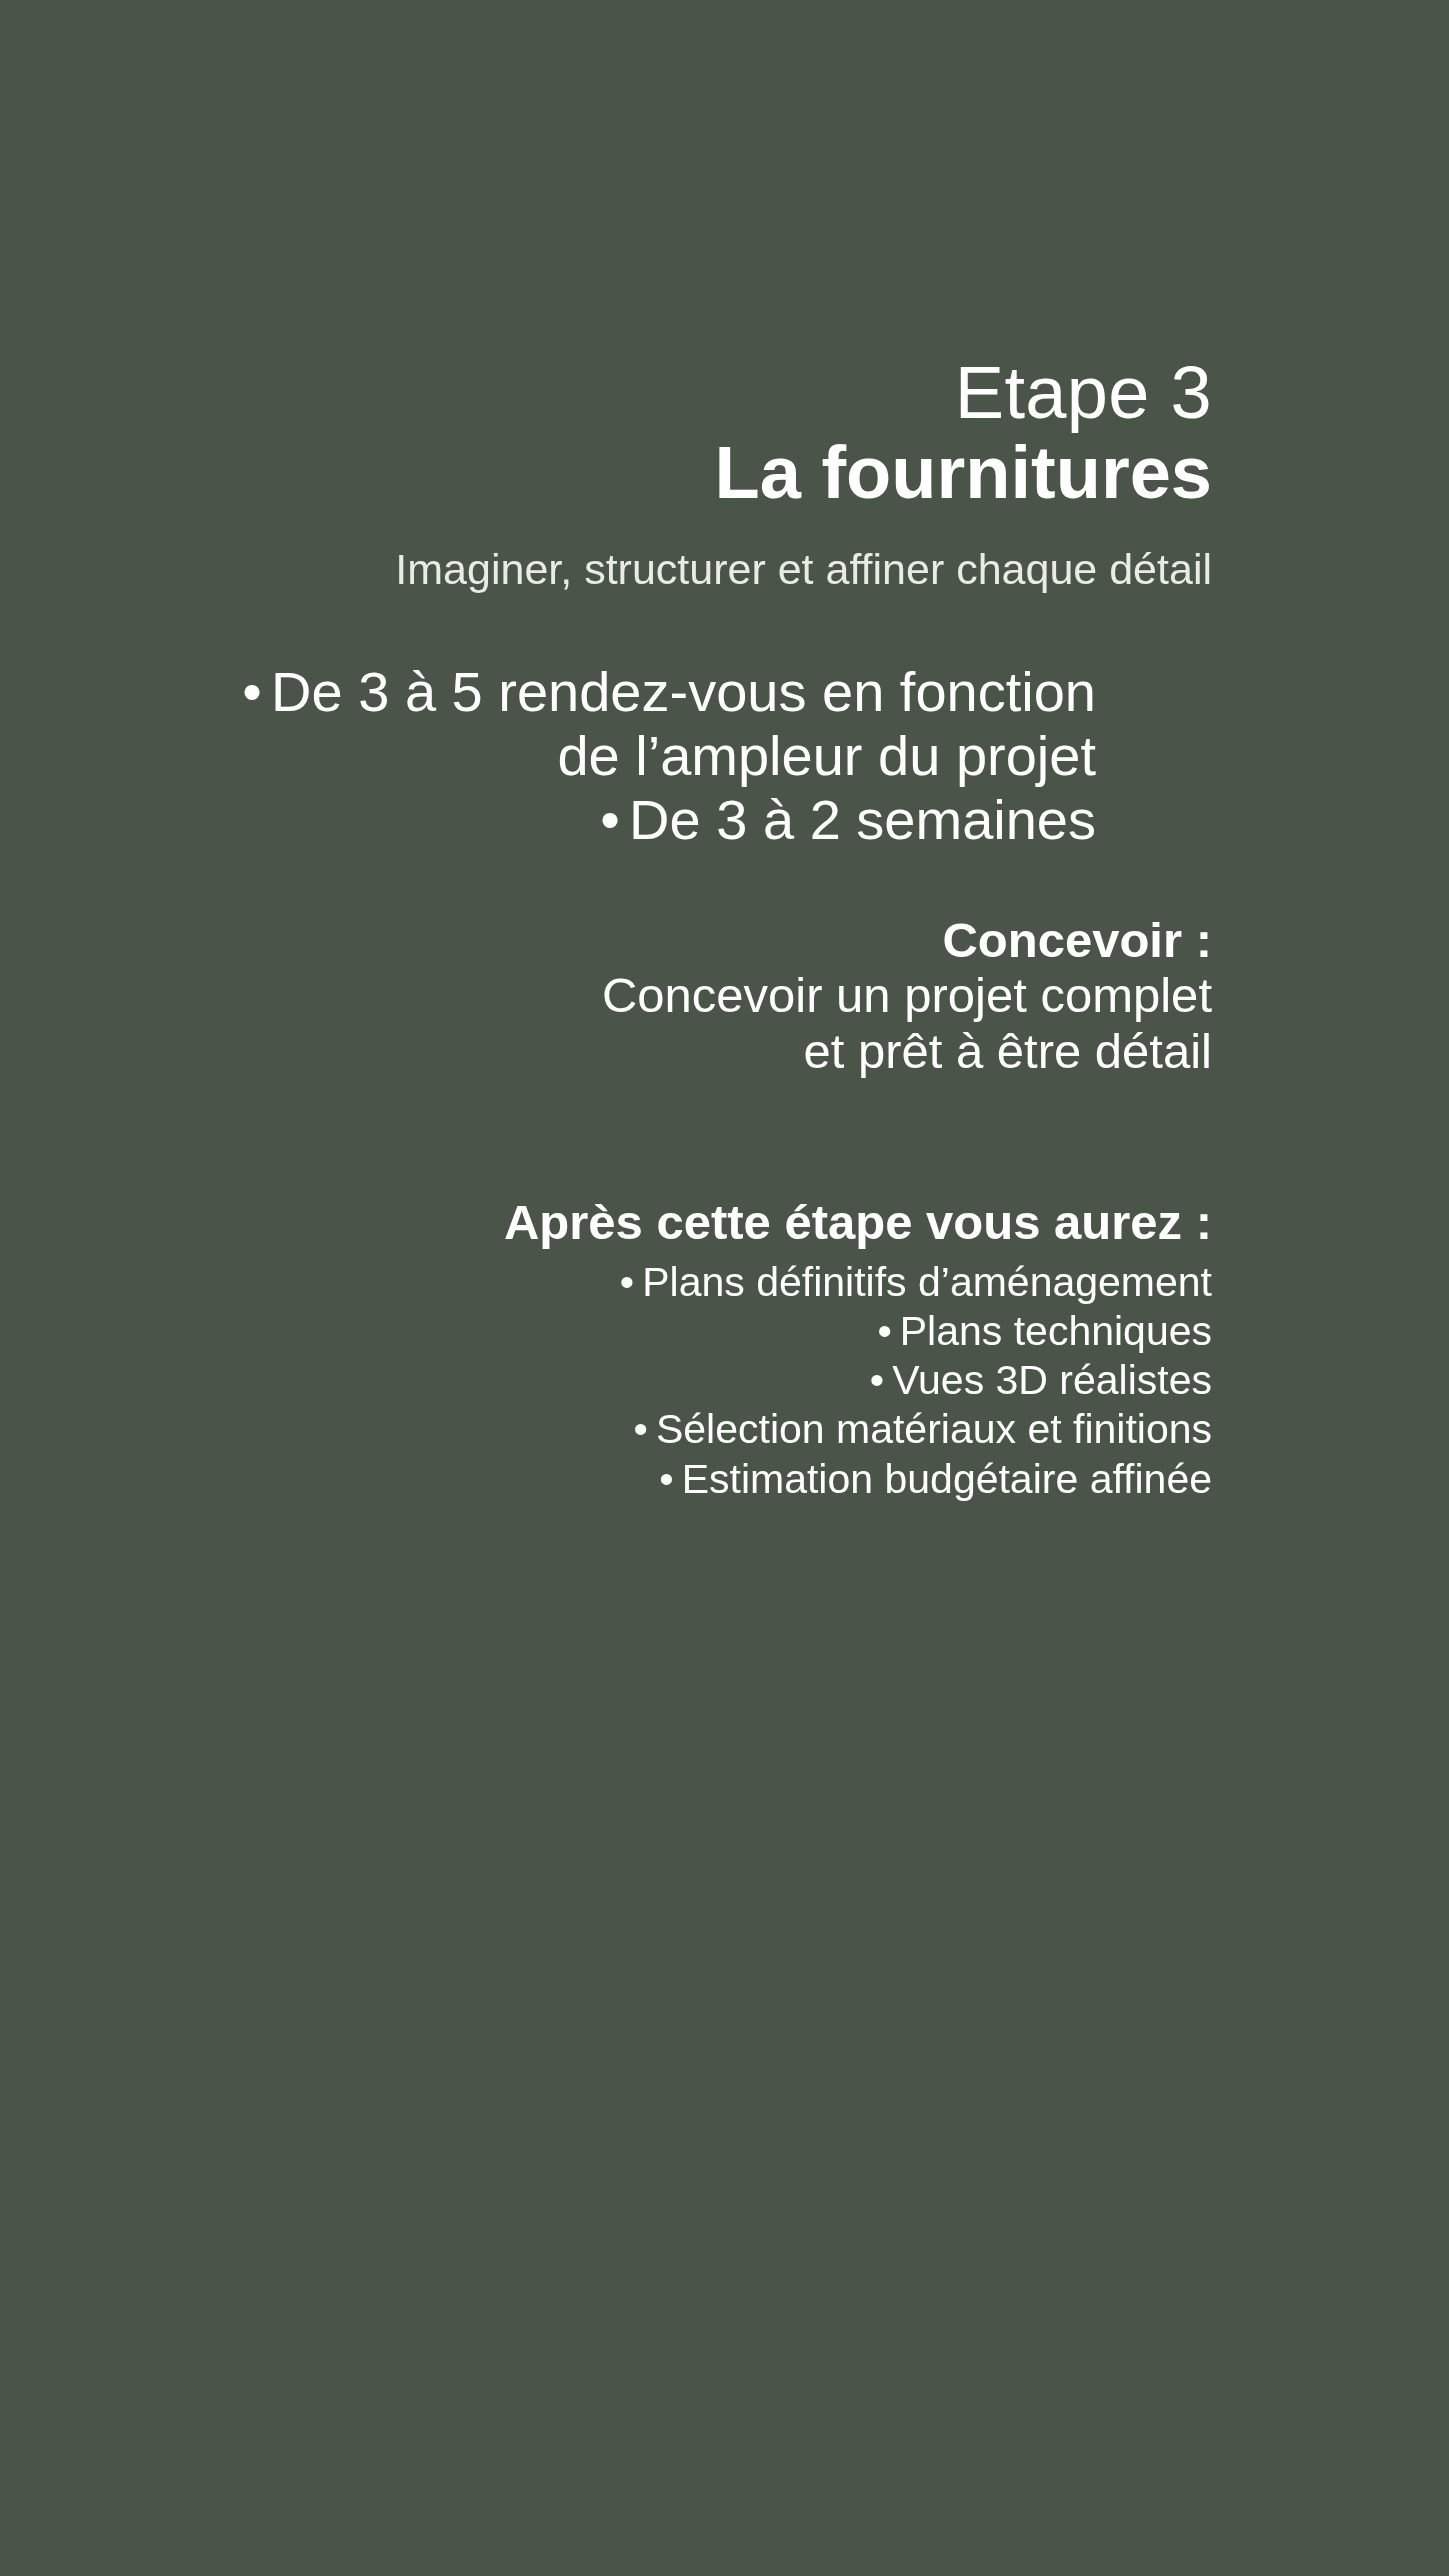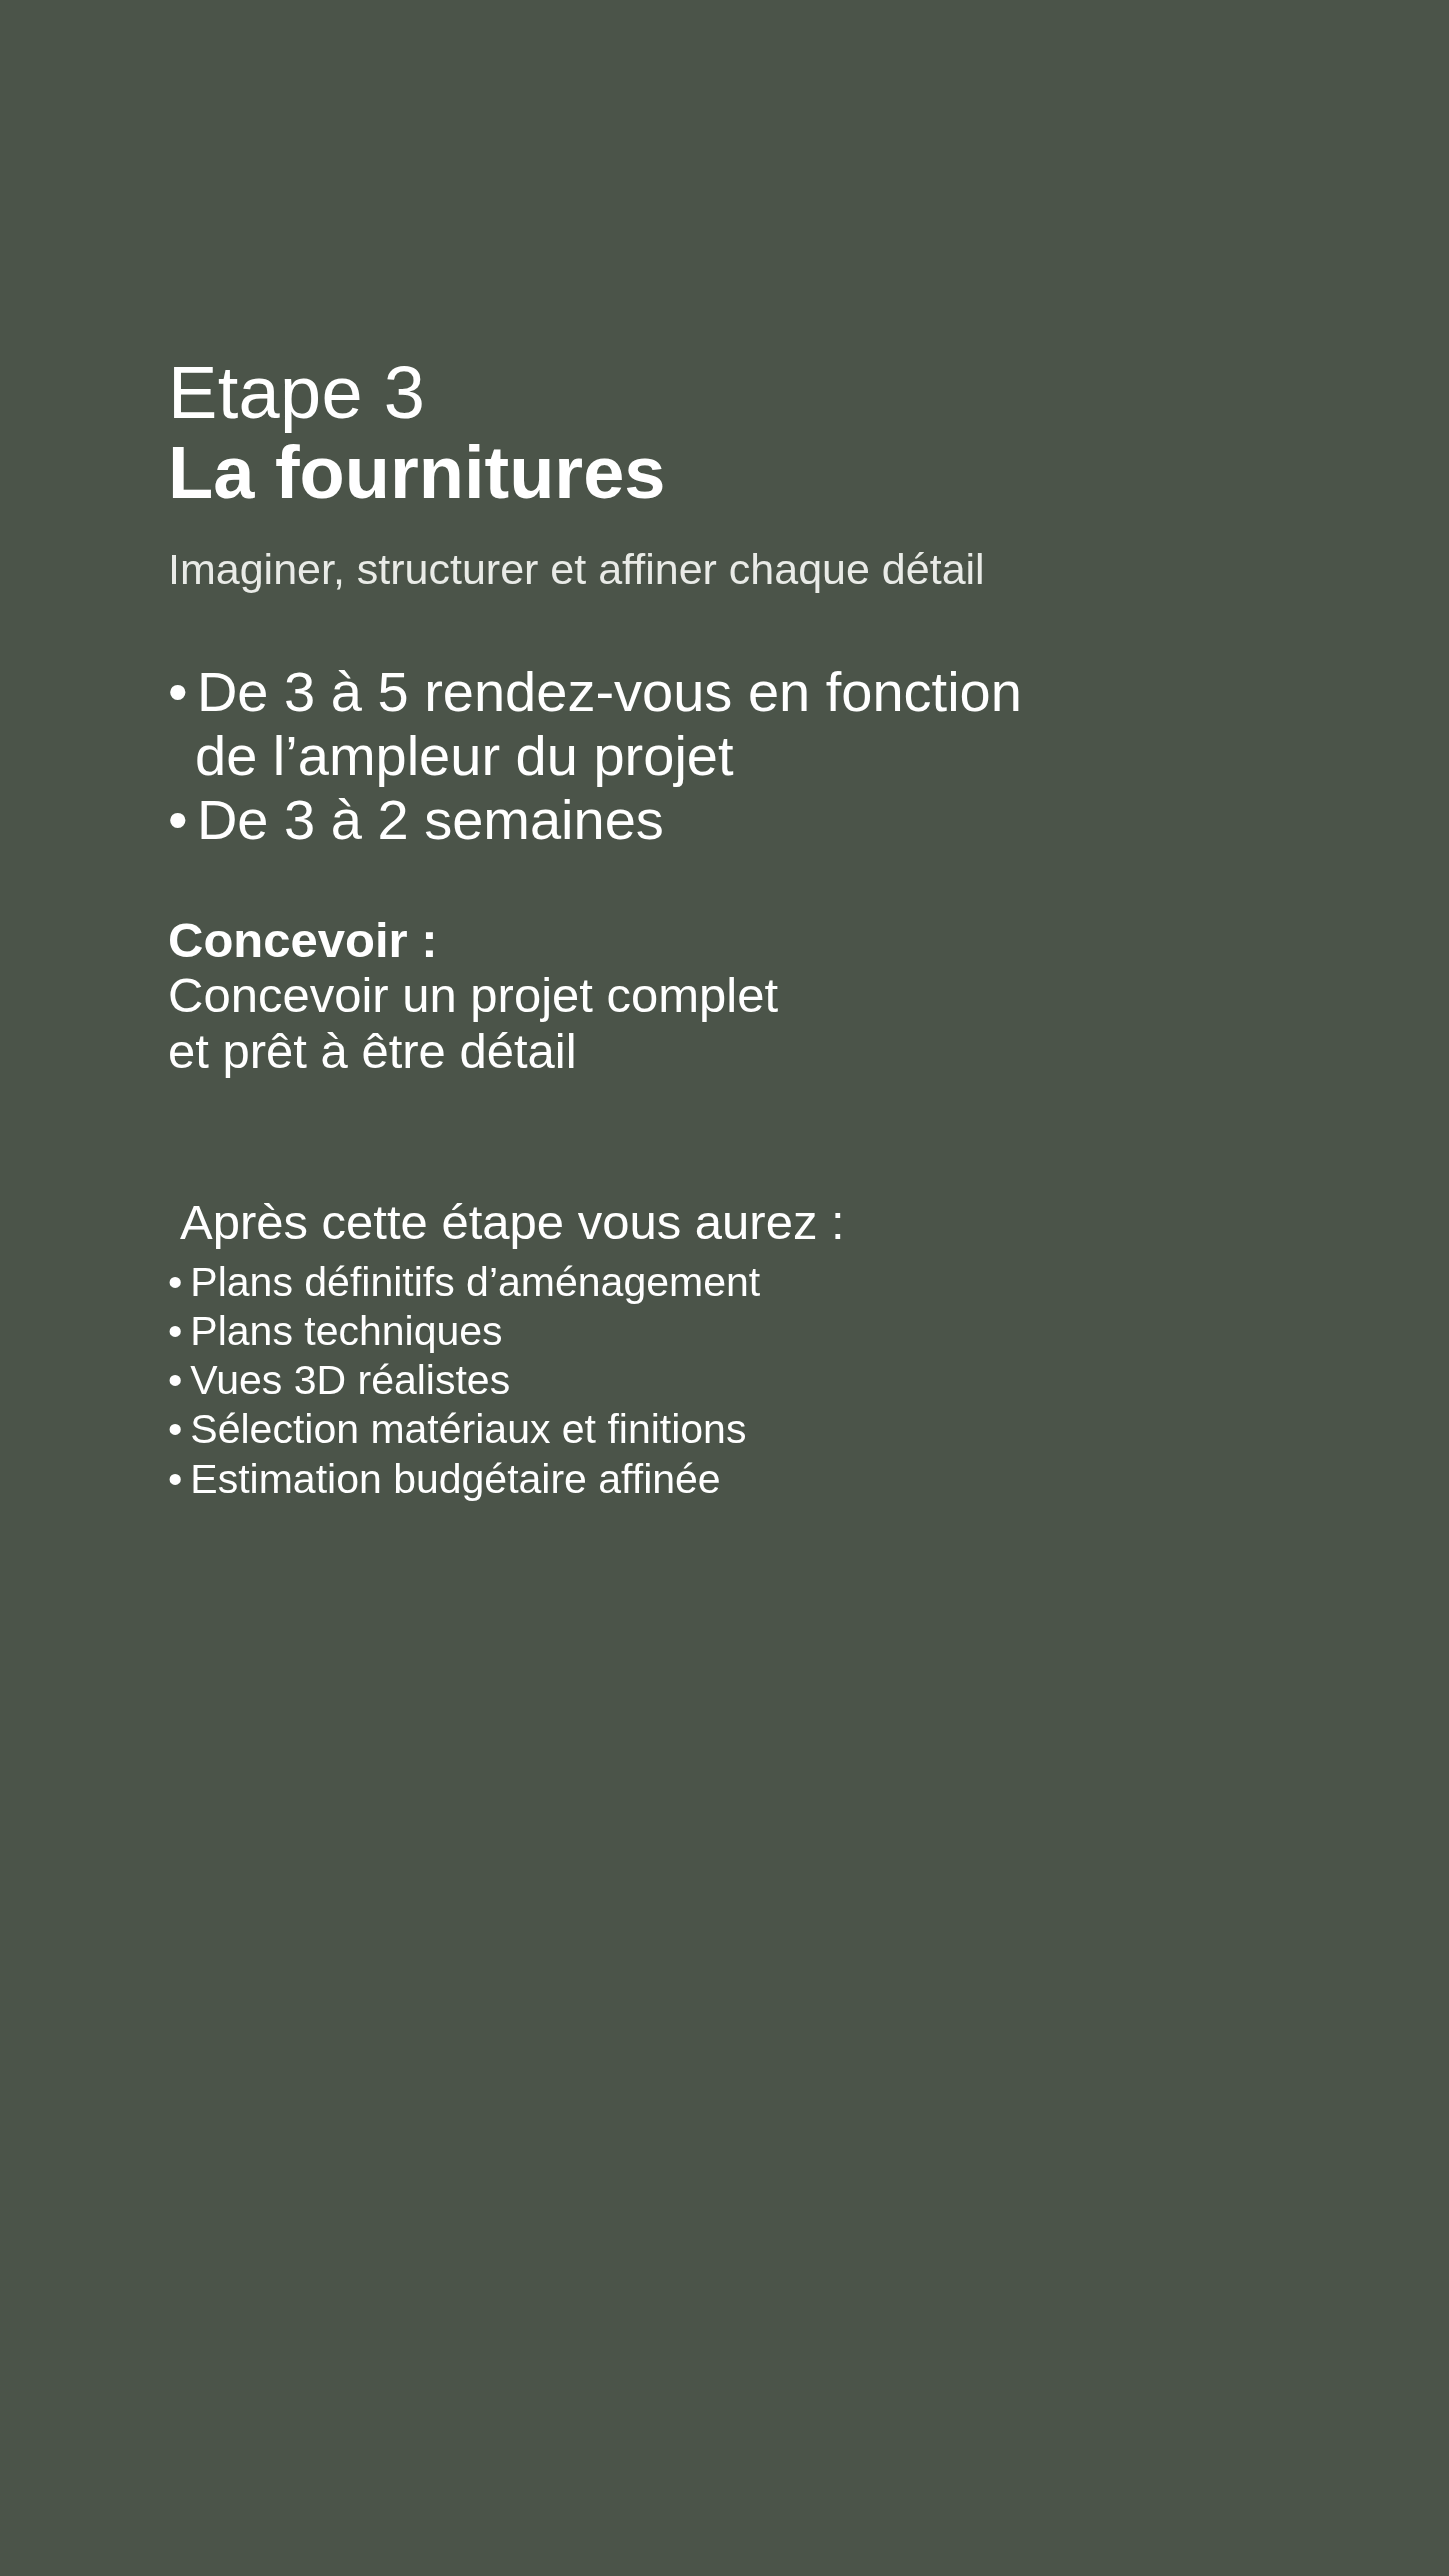--- a/index.html
+++ b/index.html
@@ -14,20 +14,21 @@
     font-family: "Liberation Sans", "DejaVu Sans", sans-serif;
     color: #ffffff;
     overflow: hidden;
   }
 
   #slide {
     position: relative;
     width: 1449px;
     height: 2576px;
     background: #4b5449;
+    text-align: right;
   }
 
   #content {
     position: absolute;
     left: 168px;
     top: 354px;
     width: 1044px;
   }
 
   
@@ -104,21 +105,21 @@
   }
   .objective-text .ln { display: block; white-space: nowrap; }
 
   
   .deliverables {
     margin-top: 114px;
   }
   .deliverables-heading {
     font-size: 49px;
     line-height: 1.16;
-    font-weight: 400;
+    font-weight: 700;
     color: #ffffff;
     white-space: nowrap;
     margin-bottom: 7px;
     margin-left: 12px;
   }
   .deliverables ul { list-style: none; }
   .deliverables li {
     font-size: 41px;
     line-height: 1.20;
     font-weight: 300;

